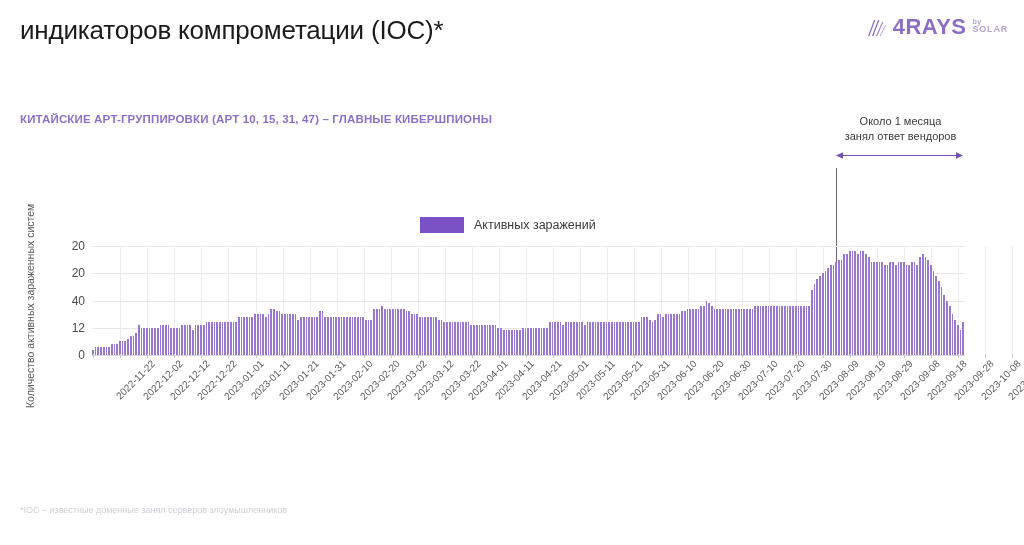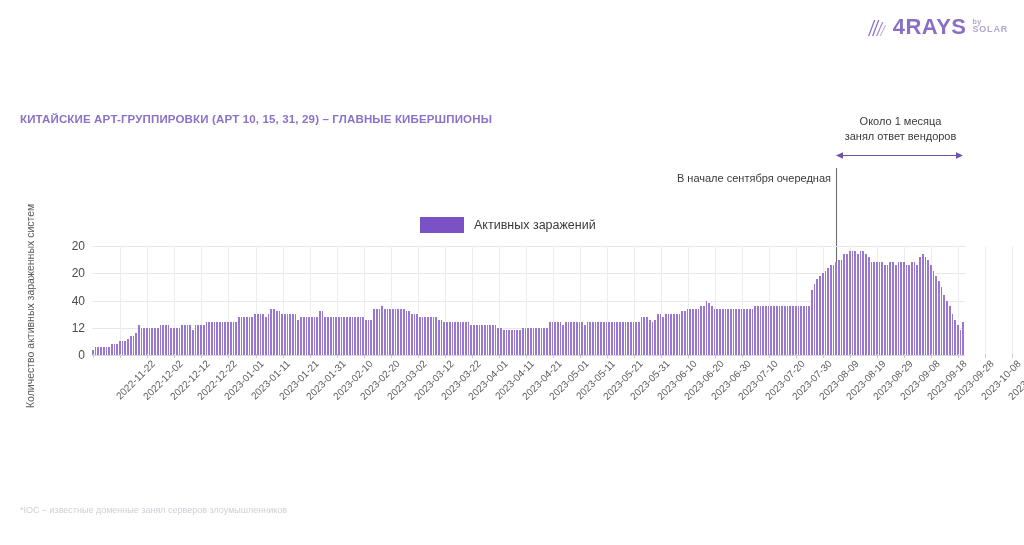--- a/index.html
+++ b/index.html
@@ -243,51 +243,51 @@
     left: 20px;
     top: 505px;
     font-size: 9px;
     color: #cfcfd6;
   }
 </style>
 </head>
 <body>
 
 <div class="slide-title">
+  <div>индикаторов компрометации (IOC)*</div>
 </div>
 
 <div class="logo">
   <svg class="logo-mark" width="22" height="18" viewBox="0 0 22 18">
     <path d="M3 17 L9 1 L10.4 1 L4.4 17 Z" fill="#8b6fc4"></path>
     <path d="M7 17 L13 1 L14.4 1 L8.4 17 Z" fill="#8b6fc4"></path>
     <path d="M11 17 L17 3 L18.4 3 L12.4 17 Z" fill="#a48fd4"></path>
     <path d="M14.6 17 L20 6 L21.2 6 L15.8 17 Z" fill="#c0b1e2"></path>
   </svg>
   <span class="logo-word">4RAYS</span>
   <span class="logo-by">
     <span class="logo-by-small">by</span>
     <span class="logo-solar">SOLAR</span>
   </span>
 </div>
 
-<div class="subtitle">КИТАЙСКИЕ APT-ГРУППИРОВКИ (APT 10, 15, 31, 29) – ГЛАВНЫЕ КИБЕРШПИОНЫ</div>
+<div class="subtitle">КИТАЙСКИЕ APT-ГРУППИРОВКИ (APT 10, 15, 31, 47) – ГЛАВНЫЕ КИБЕРШПИОНЫ</div>
 
 <div class="anno" id="anno-vendor">
   <div>Около 1 месяца</div>
   <div>занял ответ вендоров</div>
 </div>
 
 <svg class="span-arrow" viewBox="0 0 127 9">
   <line x1="5" y1="4.5" x2="122" y2="4.5" stroke="#6f4fb0" stroke-width="1.2"></line>
   <polygon points="0,4.5 7,1.2 7,7.8" fill="#6f4fb0"></polygon>
   <polygon points="127,4.5 120,1.2 120,7.8" fill="#6f4fb0"></polygon>
 </svg>
 
 <div class="anno" id="anno-campaign">
-  <div>В начале сентября очередная</div>
 </div>
 
 <svg class="down-arrow" viewBox="0 0 11 134">
   <line x1="5.5" y1="0" x2="5.5" y2="126" stroke="#6e6e78" stroke-width="1.1"></line>
   <polygon points="5.5,134 1.3,125 9.7,125" fill="#6e6e78"></polygon>
 </svg>
 
 <div class="chart">
 
   <div class="y-axis-title">Количество активных зараженных систем</div>

